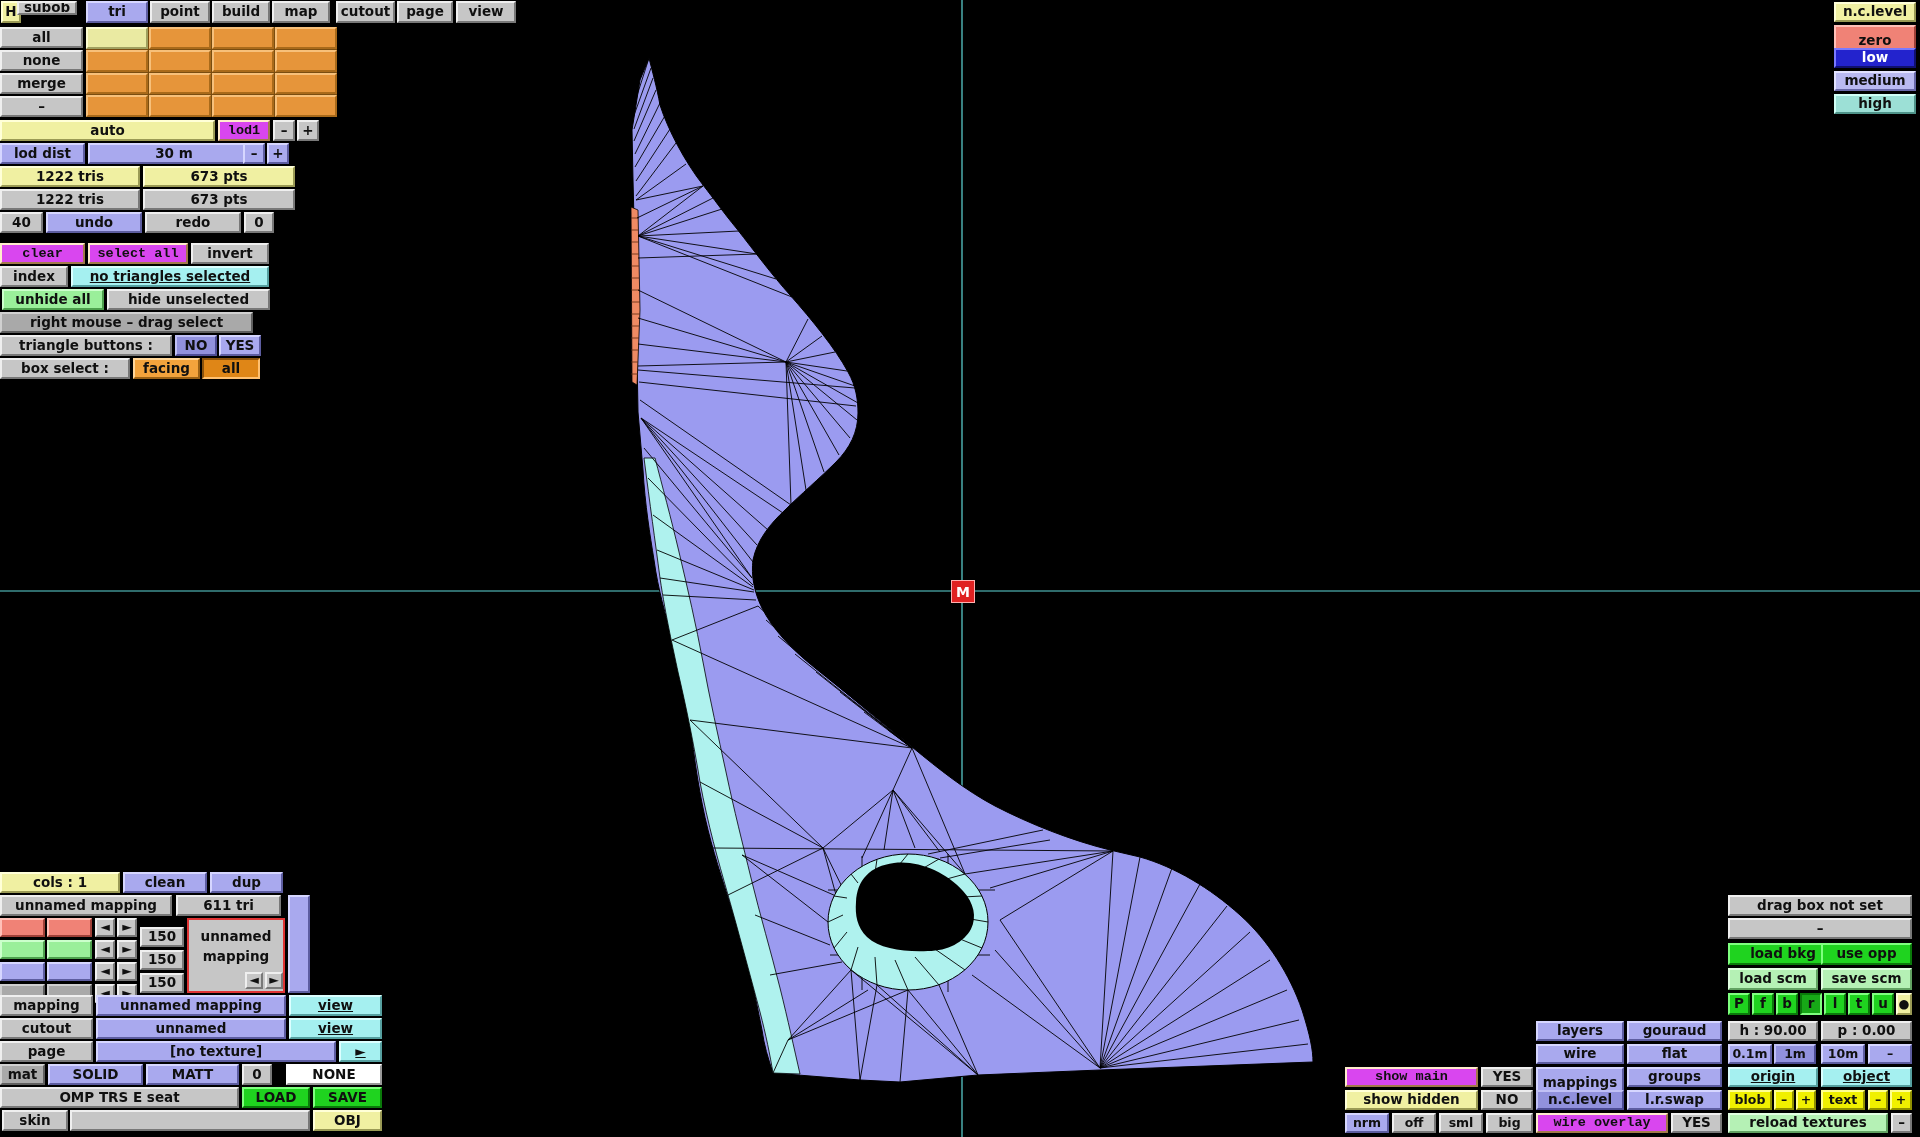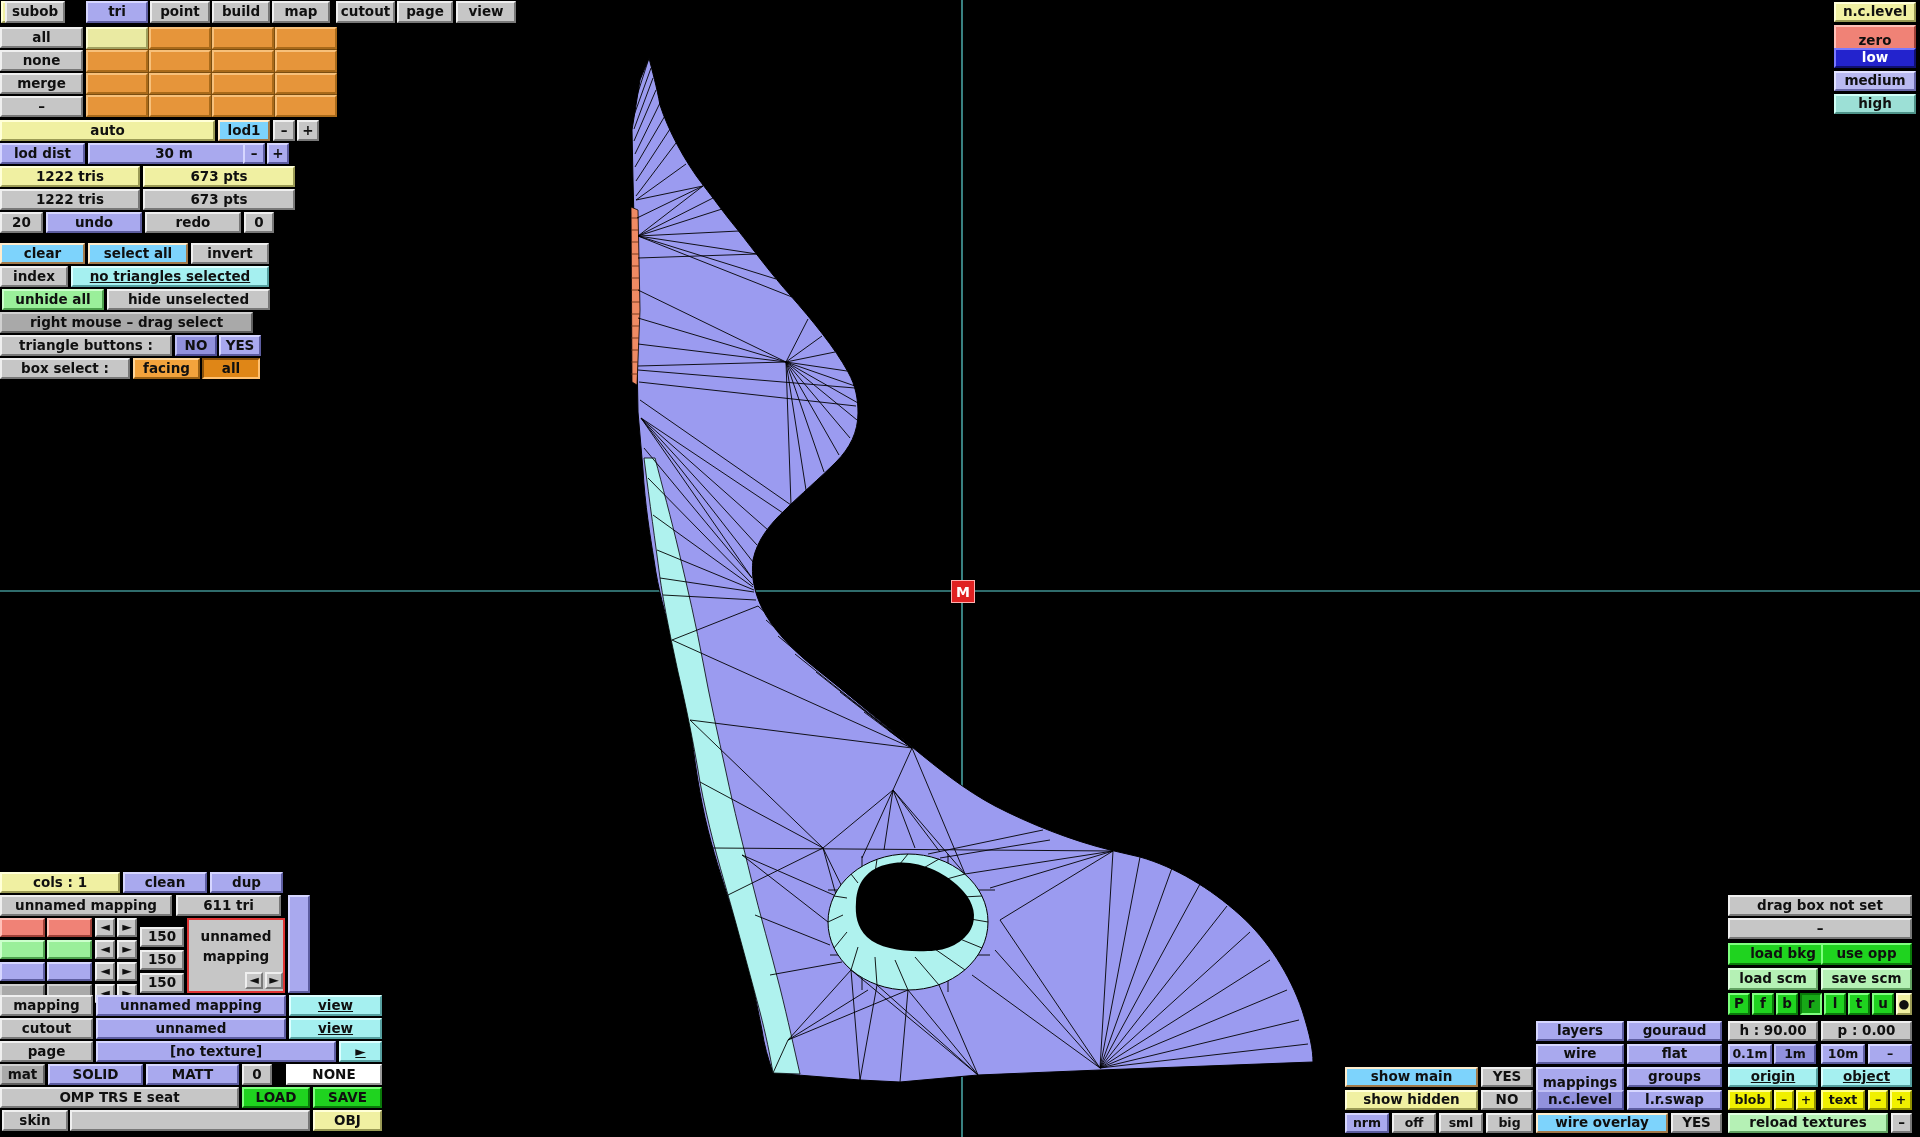--- a/index.html
+++ b/index.html
@@ -7,21 +7,21 @@
         font-family:"DejaVu Sans","Liberation Sans",sans-serif;}
   svg{position:absolute;left:0;top:0;}
   .b{position:absolute;box-sizing:border-box;display:flex;align-items:center;justify-content:center;
      font-weight:700;font-size:13.5px;color:#101010;border-style:solid;border-width:2px;
      white-space:nowrap;overflow:hidden;cursor:default;z-index:2;line-height:1;}
   .gray  {background:#c6c6c6;border-color:#efefef #787878 #787878 #efefef;}
   .gray2 {background:#a9a9a9;border-color:#d0d0d0 #5f5f5f #5f5f5f #d0d0d0;}
   .yellow{background:#f0f0a2;border-color:#ffffd8 #9a9a55 #9a9a55 #ffffd8;}
   .purple{background:#a9a9ee;border-color:#d6d6ff #5d5da0 #5d5da0 #d6d6ff;}
   .purple2{background:#9191dd;border-color:#c0c0f5 #4d4d95 #4d4d95 #c0c0f5;}
-  .tan   {background:#7dd3fc;border-color:#ffeccc #a37a4a #a37a4a #ffeccc;}
+  .tan   {background:#d946ef;border-color:#ffeccc #a37a4a #a37a4a #ffeccc;font-family:Liberation Mono, monospace;}
   .cyan  {background:#a5f0f0;border-color:#dcffff #56a0a0 #56a0a0 #dcffff;text-decoration:underline;}
   .green {background:#9aef9a;border-color:#ccffcc #4da04d #4da04d #ccffcc;}
   .green2{background:#1fd31f;border-color:#7fff7f #0a7a0a #0a7a0a #7fff7f;}
   .green3{background:#b5f1b5;border-color:#e2ffe2 #62a262 #62a262 #e2ffe2;}
   .salmon{background:#f08276;border-color:#ffc0b8 #a04038 #a04038 #ffc0b8;}
   .blue  {background:#2323cd;border-color:#7a7aff #101070 #101070 #7a7aff;color:#fff;}
   .medium{background:#b9b9f1;border-color:#e2e2ff #6868a8 #6868a8 #e2e2ff;}
   .teal  {background:#9ce0d6;border-color:#d0fff6 #4f948a #4f948a #d0fff6;}
   .byellow{background:#f0f000;border-color:#ffff90 #909000 #909000 #ffff90;}
   .white {background:#ffffff;border-color:#ffffff #999999 #999999 #ffffff;}
@@ -57,21 +57,21 @@
       <path stroke="#000" stroke-width="0.9" fill="none" d="M649,58 L633,108 M651,68 L633,118 M653,78 L634,129 M656,90 L634,141 M660,103 L635,154 M666,114 L635,167 M672,126 L636,181 M679,139 L636,196 M636,200 L686,164 M636,200 L703,186 M637,218 L703,186 M638,236 L703,186 M638,236 L713,198 M638,236 L722,209 M638,236 L739,231 M638,236 L757,254 M638,236 L776,279 M638,236 L792,297 M638,258 L757,254 M638,290 L786,362 M638,318 L786,362 M638,344 L786,362 M638,366 L786,362 M786,362 L808,319 M786,362 L822,336 M786,362 L835,352 M786,362 L847,371 M786,362 L855,386 M786,362 L858,403 M786,362 L857,420 M786,362 L850,438 M786,362 L839,455 M786,362 L824,472 M786,362 L806,490 M786,362 L791,505 M638,370 L855,388 M639,382 L856,406 M640,400 L791,505 M641,418 L786,515 M641,418 L768,530 M641,418 L757,545 M641,418 L753,562 M641,418 L752,578 M644,448 L752,578 M648,478 L753,585 M653,515 L753,587 M657,550 L754,590 M660,578 L754,592 M663,595 L756,600 M672,640 L758,606 M758,606 L912,748 M766,620 L912,748 M778,636 L912,748 M795,654 L912,748 M816,672 L912,748 M840,692 L912,748 M864,712 L912,748 M888,730 L912,748 M672,640 L912,748 M690,720 L912,748 M690,720 L823,848 M700,782 L823,848 M728,895 L823,848 M713,848 L1113,851 M912,748 L893,790 M893,790 L823,848 M893,790 L862,858 M893,790 L884,850 M893,790 L915,848 M893,790 L940,852 M893,790 L965,874 M912,748 L965,874 M965,874 L1113,851 M990,888 L1113,851 M1000,920 L1113,851 M928,854 L1043,830 M940,858 L1050,840 M1000,920 L1100,1068 M995,950 L1100,1068 M972,975 L1100,1068 M1113,851 L1100,1068 M1100,1068 L1140,857 M1100,1068 L1172,868 M1100,1068 L1200,884 M1100,1068 L1227,906 M1100,1068 L1250,932 M1100,1068 L1270,960 M1100,1068 L1287,990 M1100,1068 L1299,1020 M1100,1068 L1308,1044 M978,1075 L939,985 M978,1075 L908,990 M978,1075 L877,985 M978,1075 L851,970 M900,1082 L908,990 M860,1080 L877,985 M860,1080 L851,970 M823,848 L847,897 M823,848 L843,920 M742,855 L828,922 M742,855 L836,896 M755,915 L830,945 M770,975 L842,962 M788,1040 L851,970 M788,1040 L868,990 M788,1040 L908,990 M773,1073 L788,1040 M828,890 L995,890 M830,955 L990,955 M862,856 L862,990 M948,854 L948,992"></path>
       <ellipse cx="908" cy="922" rx="80" ry="68" fill="#aff2ee" stroke="#000" stroke-width="1"></ellipse>
       <path stroke="#000" stroke-width="0.9" fill="none" d="M947,915 L988,922 M943,932 L982,948 M932,947 L965,970 M915,957 L939,985 M895,960 L908,990 M875,957 L877,985 M858,947 L851,970 M847,932 L834,948 M843,915 L828,922 M847,898 L834,896 M858,883 L851,874 M875,873 L877,859 M895,870 L908,854 M915,873 L939,859 M932,883 L965,874 M943,898 L982,896"></path>
       <path fill="#000" d="M856,902 C857,880 870,866 894,863 C918,860 946,872 963,891 C974,903 977,917 971,929 C964,942 948,951 928,951 C904,952 880,949 867,937 C857,927 855,915 856,902 Z"></path>
     </g>
   </svg>
 
   <div class="marker">M</div>
 
   <div class="b yellow" style="left:1px;top:1px;width:20px;height:22px">H</div>
-  <div class="b gray" style="left:5px;top:1px;width:60px;height:22px">subob</div>
+  <div class="b gray" style="left:17px;top:1px;width:60px;height:14px">subob</div>
   <div class="b purple" style="left:86px;top:1px;width:62px;height:22px">tri</div>
   <div class="b gray" style="left:150px;top:1px;width:60px;height:22px">point</div>
   <div class="b gray" style="left:212px;top:1px;width:58px;height:22px">build</div>
   <div class="b gray" style="left:272px;top:1px;width:58px;height:22px">map</div>
   <div class="b gray" style="left:336px;top:1px;width:59px;height:22px">cutout</div>
   <div class="b gray" style="left:397px;top:1px;width:56px;height:22px">page</div>
   <div class="b gray" style="left:456px;top:1px;width:60px;height:22px">view</div>
 
   <div class="b gray" style="left:0px;top:27px;width:83px;height:21px">all</div>
   <div class="b gray" style="left:0px;top:50px;width:83px;height:21px">none</div>
@@ -102,21 +102,21 @@
   <div class="b gray" style="left:297px;top:120px;width:22px;height:21px">+</div>
   <div class="b purple" style="left:0px;top:143px;width:85px;height:21px">lod dist</div>
   <div class="b purple" style="left:88px;top:143px;width:172px;height:21px">30 m</div>
   <div class="b purple" style="left:243px;top:143px;width:22px;height:21px">–</div>
   <div class="b purple" style="left:267px;top:143px;width:22px;height:21px">+</div>
 
   <div class="b yellow" style="left:0px;top:166px;width:140px;height:21px">1222 tris</div>
   <div class="b yellow" style="left:143px;top:166px;width:152px;height:21px">673 pts</div>
   <div class="b gray" style="left:0px;top:189px;width:140px;height:21px">1222 tris</div>
   <div class="b gray" style="left:143px;top:189px;width:152px;height:21px">673 pts</div>
-  <div class="b gray" style="left:0px;top:212px;width:43px;height:21px">20</div>
+  <div class="b gray" style="left:0px;top:212px;width:43px;height:21px">40</div>
   <div class="b purple" style="left:46px;top:212px;width:96px;height:21px">undo</div>
   <div class="b gray" style="left:145px;top:212px;width:96px;height:21px">redo</div>
   <div class="b gray" style="left:244px;top:212px;width:30px;height:21px">0</div>
 
   <div class="b tan" style="left:0px;top:243px;width:85px;height:21px">clear</div>
   <div class="b tan" style="left:88px;top:243px;width:100px;height:21px">select all</div>
   <div class="b gray" style="left:191px;top:243px;width:78px;height:21px">invert</div>
   <div class="b gray" style="left:0px;top:266px;width:68px;height:21px">index</div>
   <div class="b cyan" style="left:71px;top:266px;width:198px;height:21px">no triangles selected</div>
   <div class="b green" style="left:2px;top:289px;width:102px;height:21px">unhide all</div>

